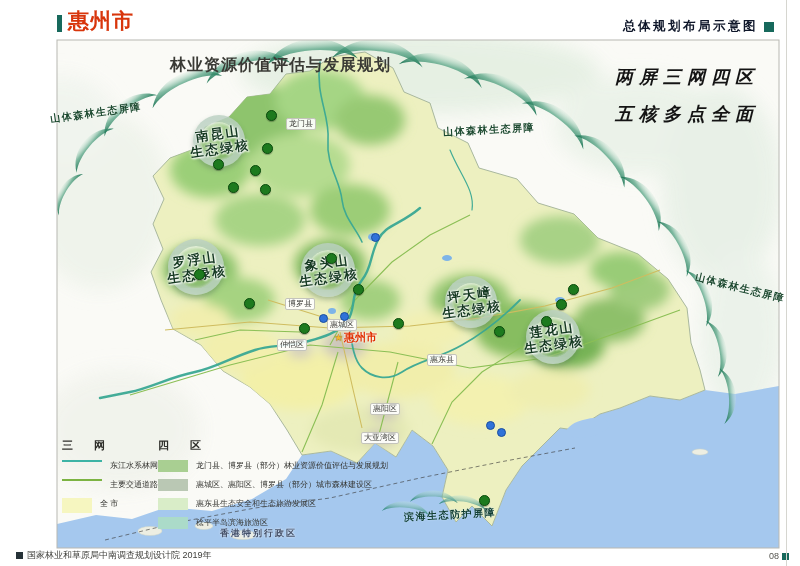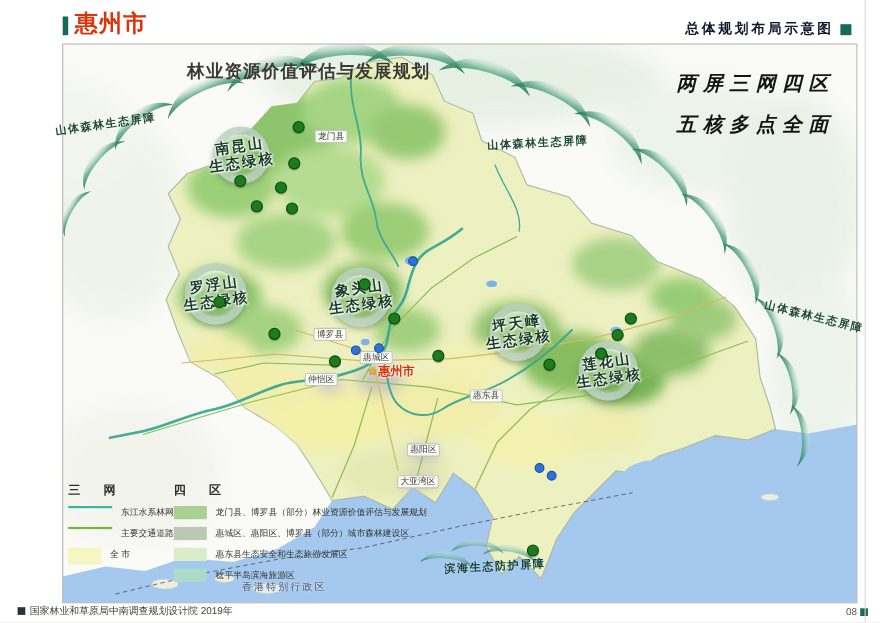--- a/index.html
+++ b/index.html
@@ -26,21 +26,21 @@
       background:radial-gradient(circle at 38% 30%, rgba(255,255,255,.5), rgba(255,255,255,.06) 60%, rgba(255,255,255,0));}
   .core-label{position:absolute;transform:translate(-50%,-50%) rotate(-8deg);
       font-family:"DejaVu Serif",serif;font-weight:bold;font-size:13px;line-height:15px;
       letter-spacing:2px;color:#163a22;text-align:center;white-space:nowrap;
       text-shadow:0 0 3px #fff,0 0 2px #fff,1px 1px 2px #fff;}
 
   
   .city-label{position:absolute;font-size:8px;color:#3c3c38;background:rgba(255,255,255,.9);
       border:1px solid #c4c4bc;border-radius:2px;padding:0 2px;line-height:10px;white-space:nowrap;}
   .city-plain{position:absolute;font-size:9px;color:#46526a;letter-spacing:2px;white-space:nowrap;
-      text-shadow:0 0 2px #d7e6f7,0 0 2px #d7e6f7;}
+      text-shadow:0 0 2px #d7e6f7,0 0 2px #d7e6f7;font-weight:bold;}
   .capital{position:absolute;font-size:11px;font-weight:bold;color:#e03000;white-space:nowrap;
       text-shadow:0 0 2px #fff,0 0 2px #fff;}
   .capital .star{color:#f2b52e;text-shadow:0 0 1px #4a3200;margin-right:1px;font-size:10px;font-weight:normal;}
   .barrier-label{position:absolute;font-family:"DejaVu Serif",serif;font-weight:bold;font-size:10px;
       letter-spacing:1.5px;color:#1d4a30;white-space:nowrap;text-shadow:0 0 2px rgba(255,255,255,.85);}
   .barrier-label.coastal{color:#123f33;text-shadow:0 0 2px rgba(205,230,250,.95);}
 
   
   .dot{position:absolute;border-radius:50%;}
   .dot.g{width:9px;height:9px;background:#1d7a1e;border:1px solid #0a4d0d;box-shadow:0 1px 1px rgba(0,0,0,.3);}

